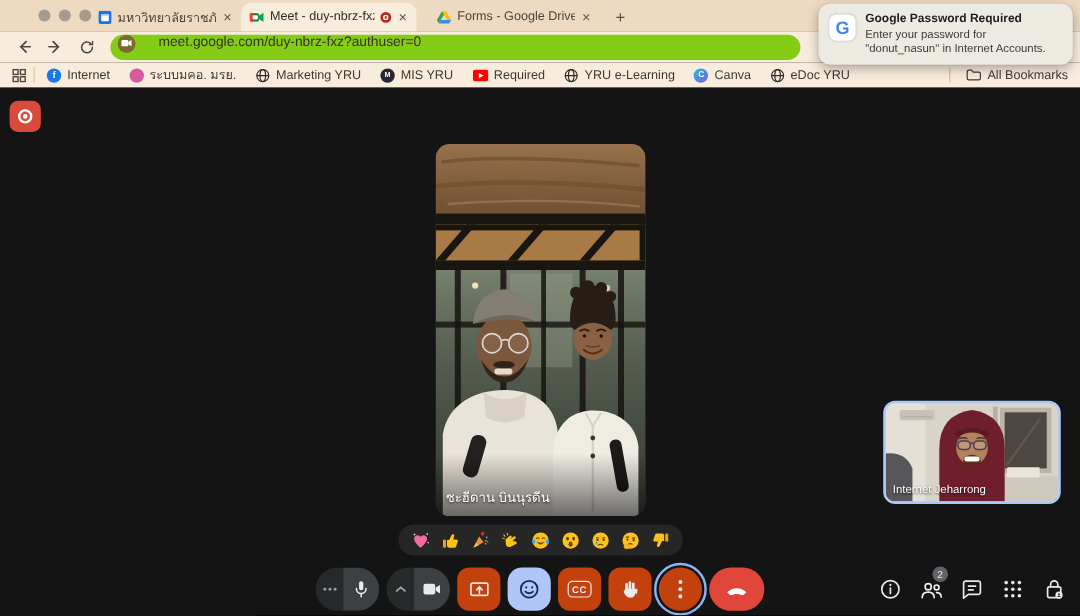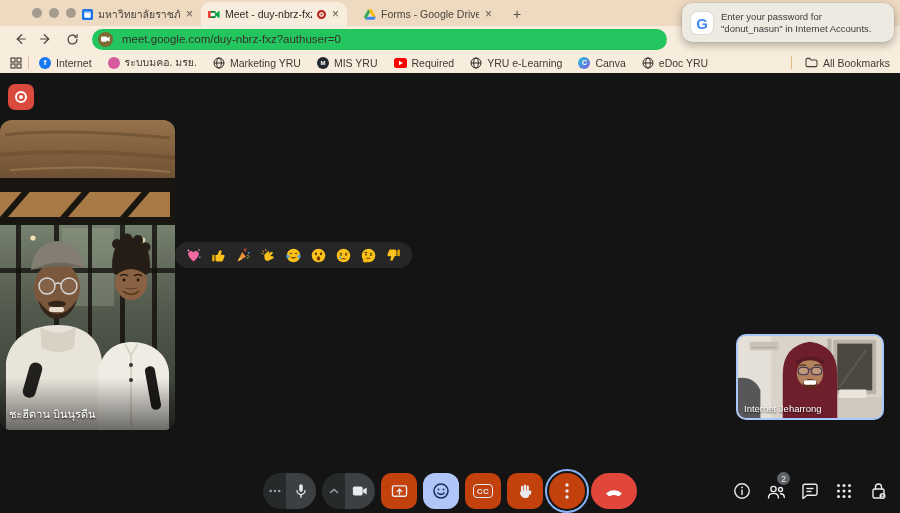--- a/index.html
+++ b/index.html
@@ -13,42 +13,42 @@
   .tab{height:24px;display:flex;align-items:center;gap:5px;padding:0 7px;border-radius:9px 9px 0 0;font-size:10.5px;color:#4a443c;min-width:0;}
   .tab .title{white-space:nowrap;overflow:hidden;text-overflow:clip;flex:1;min-width:0;}
   .tab.active{background:var(--toolbar_bg,#f8eddd);color:#2f2b25;}
   .tab .close{font-size:12px;color:#5c564d;line-height:1;padding:0 1px;flex:none;}
   .favicon{width:12px;height:12px;flex:none;display:flex;align-items:center;justify-content:center;}
   .rec-dot{width:9px;height:9px;border-radius:50%;border:2px solid #b3261e;background:#b3261e;box-shadow:inset 0 0 0 1.5px #f8eddd;flex:none;}
   .newtab{width:22px;height:22px;margin-left:6px;margin-bottom:1px;display:flex;align-items:center;justify-content:center;font-size:14px;color:#55504a;border-radius:50%;}
 
   .toolbar{position:absolute;top:26px;left:0;width:900px;height:26px;background:var(--toolbar_bg,#f8eddd);display:flex;align-items:center;padding:0 8px;gap:2px;}
   .navbtn{width:24px;height:22px;display:flex;align-items:center;justify-content:center;color:#4d473f;}
-  .urlbar{height:21px;flex:0 0 575px;margin-left:6px;background:#22c55e;border-radius:12px;display:flex;align-items:center;padding:0 6px;gap:9px;}
+  .urlbar{height:21px;flex:0 0 575px;margin-left:6px;background:#84cc16;border-radius:12px;display:flex;padding:0 6px;gap:19px;}
   .sitechip{width:15px;height:15px;border-radius:50%;background:#7c6a31;display:flex;align-items:center;justify-content:center;flex:none;}
   .urltext{font-size:11.5px;color:#37322b;white-space:nowrap;overflow:hidden;}
 
   .bookmarksbar{position:absolute;top:52px;left:0;width:900px;height:21px;background:var(--toolbar_bg,#f8eddd);display:flex;align-items:center;padding:0 10px;font-size:10.5px;color:#3e3a33;}
   .bm{display:flex;align-items:center;gap:5px;margin-right:16px;white-space:nowrap;}
   .bm-icon{width:12px;height:12px;border-radius:50%;flex:none;display:flex;align-items:center;justify-content:center;font-size:8px;font-weight:bold;color:#fff;}
   .bmsep{width:1px;height:13px;background:#d9c4a6;margin:0 10px 0 6px;}
   .allbm{margin-left:auto;display:flex;align-items:center;gap:5px;padding-left:14px;}
 
   .notification{position:absolute;top:3px;right:6px;width:212px;background:#edeae2;border-radius:10px;box-shadow:0 3px 10px rgba(0,0,0,.3),0 0 0 .5px rgba(0,0,0,.08);padding:7px 9px;display:flex;gap:8px;z-index:50;}
   .g-badge{width:22px;height:22px;border-radius:6px;background:#fff;box-shadow:0 0 2px rgba(0,0,0,.2);display:flex;align-items:center;justify-content:center;font-weight:bold;font-size:15px;color:#4285f4;flex:none;margin-top:2px;}
   .notif-title{font-size:10px;font-weight:bold;color:#1d1d1f;line-height:1.25;}
   .notif-body{font-size:9.5px;color:#3a3a3c;line-height:1.25;margin-top:1px;}
 
   
   .meet{position:absolute;top:73px;left:0;width:900px;height:440px;background:var(--page_bg,#141414);}
   .recbadge{position:absolute;top:11px;left:8px;width:26px;height:26px;border-radius:7px;background:var(--record_red,#d9493c);display:flex;align-items:center;justify-content:center;}
   .recbadge i{display:block;width:12px;height:12px;border:2px solid #fff;border-radius:50%;position:relative;}
   .recbadge i::after{content:"";position:absolute;left:2px;top:2px;width:4px;height:4px;border-radius:50%;background:#fff;}
 
-  .stage{position:absolute;top:0;left:0;width:100%;display:flex;flex-direction:row;align-items:center;}
+  .stage{position:absolute;top:0;left:0;width:100%;display:flex;flex-direction:column;align-items:center;}
   .main-tile{margin-top:47px;width:175px;height:310px;border-radius:12px;overflow:hidden;position:relative;background:#2c2c28;}
   .main-tile svg{display:block;width:100%;height:100%;}
   .name-label{position:absolute;left:9px;bottom:7px;font-size:11px;color:#fff;text-shadow:0 1px 2px rgba(0,0,0,.85);white-space:nowrap;}
 
   .emoji-bar{margin-top:7px;height:26px;background:#262626;border-radius:13px;display:flex;align-items:center;padding:0 10px;gap:8px;}
   .emoji-bar svg{display:block;}
 
   .selfview{position:absolute;right:16px;bottom:93px;width:148px;height:86px;border-radius:10px;border:2px solid var(--selfview_border,#a8c7fa);overflow:hidden;background:#d9d3c9;}
   .selfview svg{display:block;width:100%;height:100%;}
   .self-label{position:absolute;left:6px;bottom:4px;font-size:9.5px;color:#fff;text-shadow:0 1px 2px rgba(0,0,0,.8);}
@@ -227,20 +227,21 @@
             <path d="M1 3 a1.5 1.5 0 0 1 1.5-1.5 H5 l1.5 1.8 H11.5 A1.5 1.5 0 0 1 13 4.8 V9 a1.5 1.5 0 0 1-1.5 1.5 H2.5 A1.5 1.5 0 0 1 1 9 Z"></path>
           </svg>
       </span>
       <span>All Bookmarks</span>
     </span>
   </div>
 
   <div class="notification">
     <div class="g-badge">G</div>
     <div>
+      <div class="notif-title">Google Password Required</div>
       <div class="notif-body">Enter your password for "donut_nasun" in Internet Accounts.</div>
     </div>
   </div>
 
   <div class="meet">
 
     <div class="recbadge">
         <i></i>
       </div>
 

